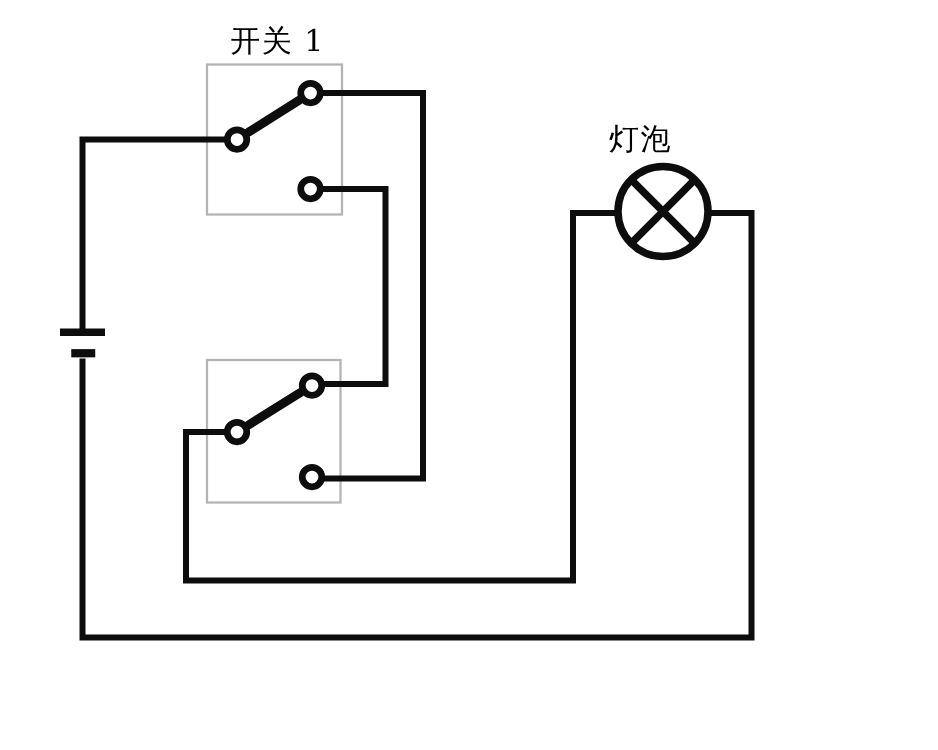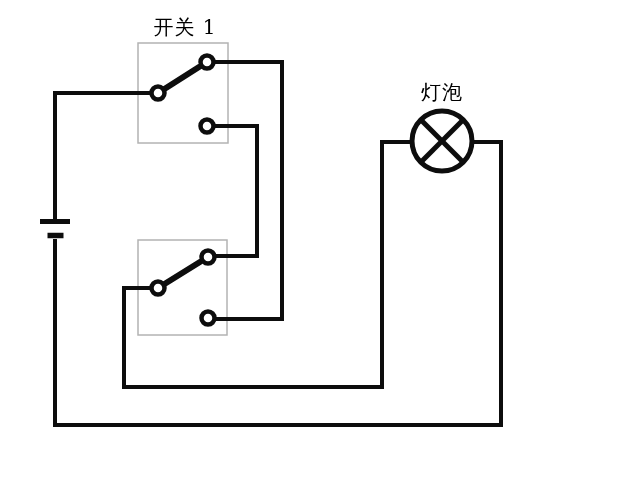--- a/index.html
+++ b/index.html
@@ -26,21 +26,21 @@
     text-align: center;
     font-size: 20px;
     font-weight: 500;
     color: #000000;
     letter-spacing: 1px;
     white-space: nowrap;
     font-family: "DejaVu Serif", serif;
   }
   #label-switch1 { left: 140px; top: 14px; }
   #label-switch2 { left: 148px; top: 207px; }
-  #label-bulb    { left: 397px; top: 79px; font-family: Liberation Serif, serif;  }
+  #label-bulb    { left: 382px; top: 79px; font-family: Liberation Serif, serif;  }
 </style>
 </head>
 <body>
 
 <div id="stage">
 
   <svg id="circuit-svg" width="625" height="500" viewBox="0 0 625 500">
 
     <rect x="138" y="43" width="90" height="100" fill="#ffffff" stroke="#b3b3b3" stroke-width="1.5"></rect>
     <rect x="138" y="240" width="89" height="95" fill="#ffffff" stroke="#b3b3b3" stroke-width="1.5"></rect>

